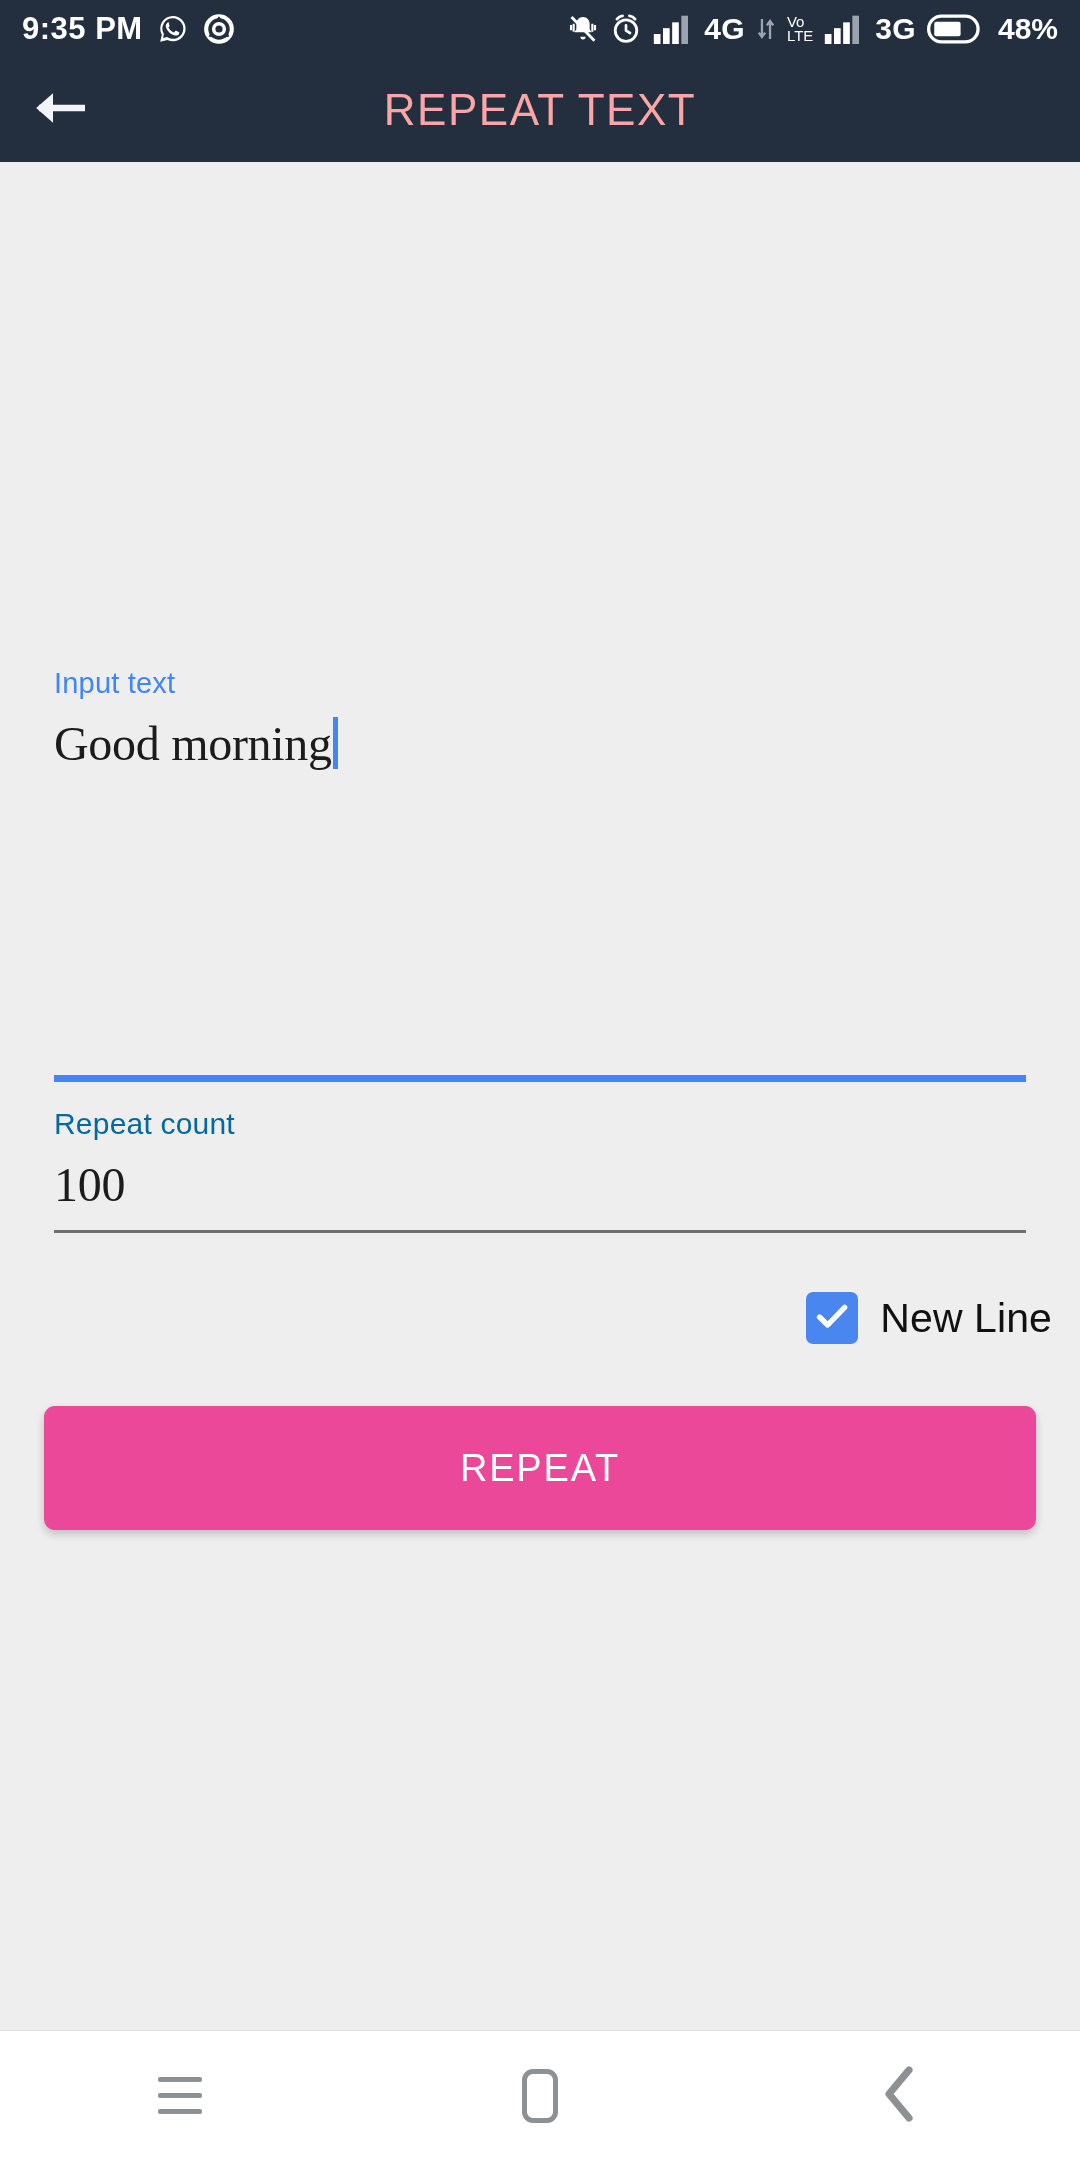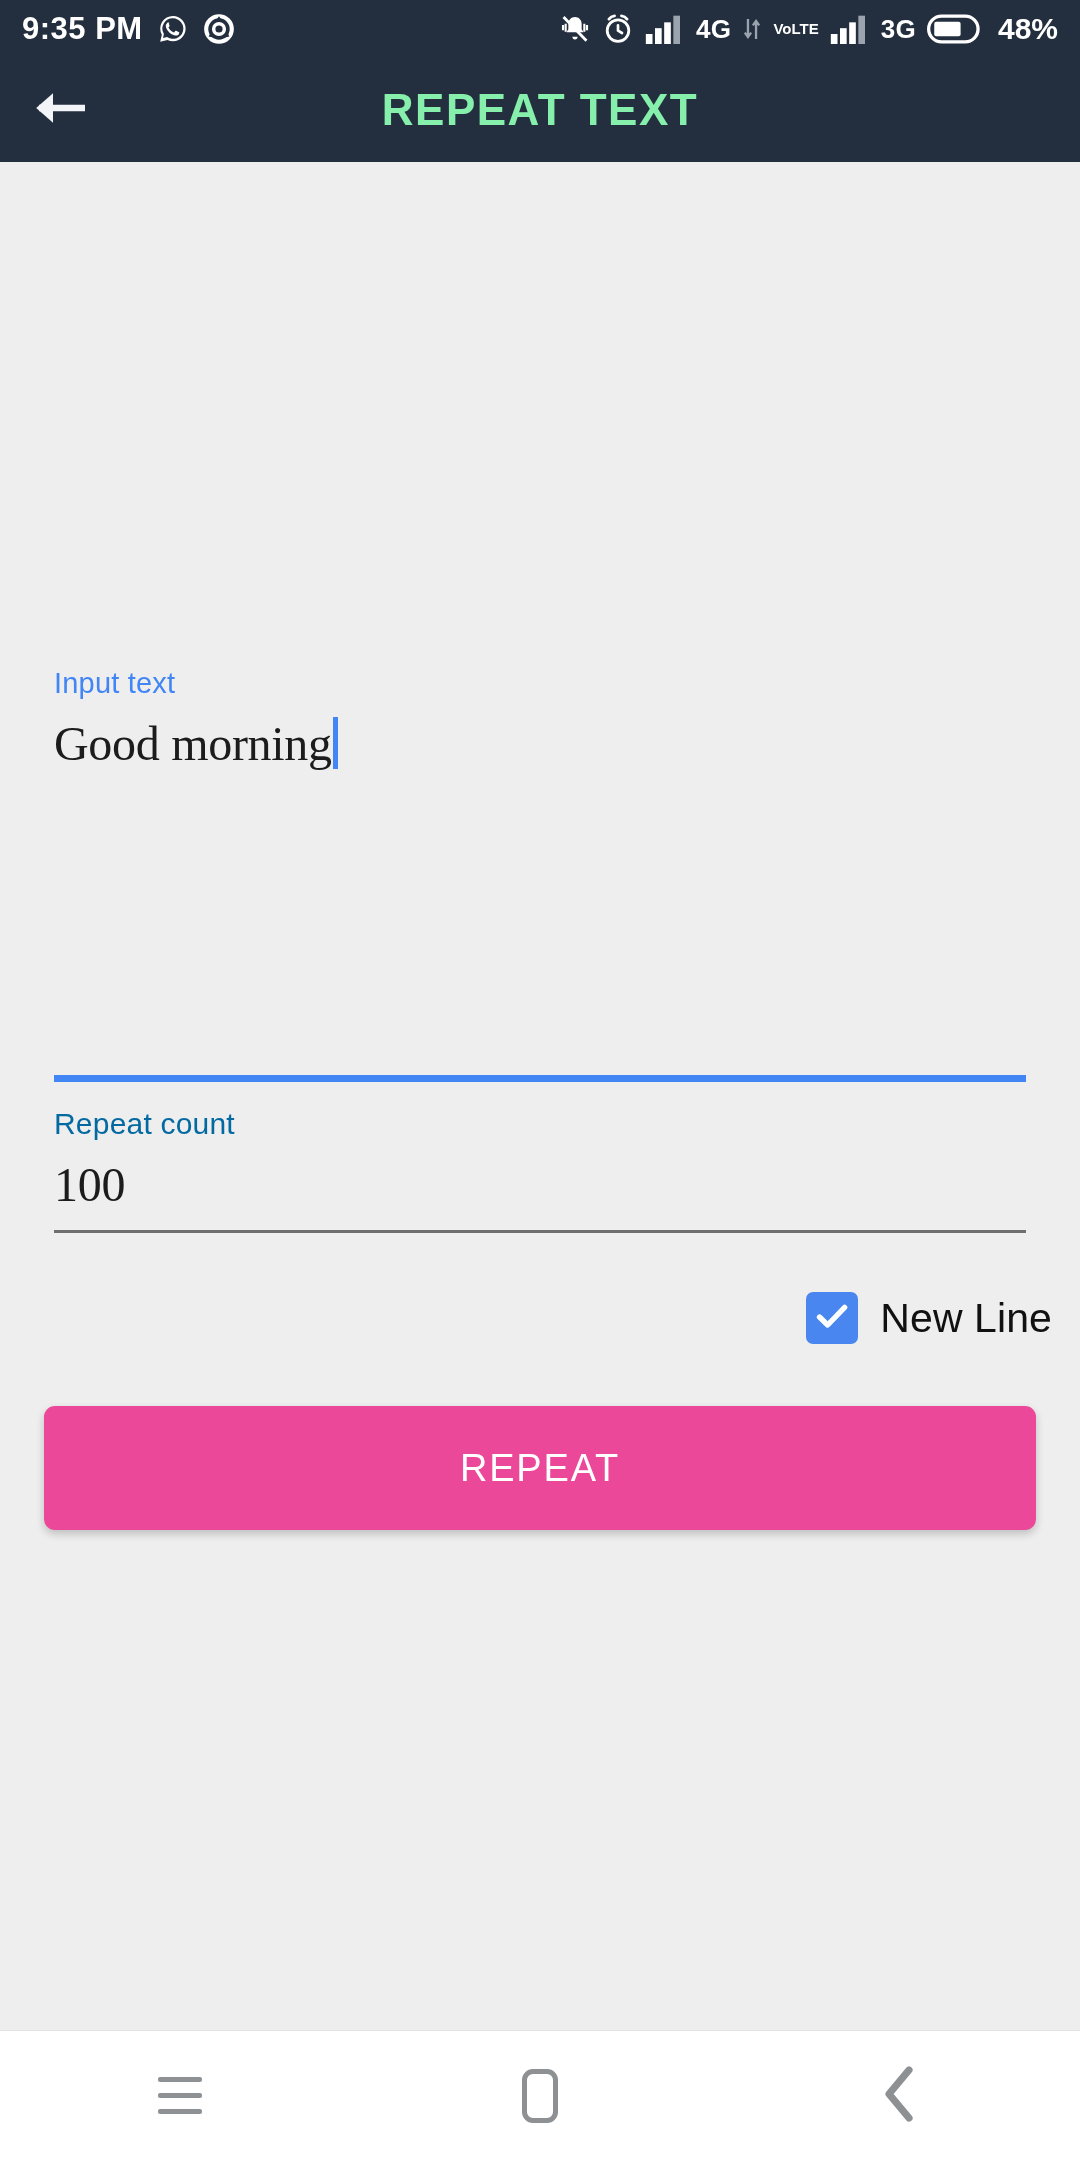--- a/index.html
+++ b/index.html
@@ -16,42 +16,42 @@
     position:absolute; left:0; top:0; width:1080px; height:58px;
     background:#232f3e;
     display:flex; align-items:center;
     padding:0 22px;
     color:#ffffff;
   }
   .status-left{ display:flex; align-items:center; gap:14px; }
   .status-clock{ font-size:31px; font-weight:bold; letter-spacing:0.5px; }
   .status-right{ margin-left:auto; display:flex; align-items:center; gap:11px; }
   .status-icon{ display:flex; align-items:center; }
-  .net-label{ font-size:26px; font-weight:bold; letter-spacing:0.3px; }
+  .net-label{ font-size:30px; font-weight:bold; letter-spacing:0.3px; }
   .volte{
-    display:flex; flex-direction:row; align-items:flex-start;
-    line-height:0.93; font-size:15px; font-weight:bold;
+    display:flex; flex-direction:column; align-items:flex-start;
+    line-height:0.93; font-size:15px; font-weight:normal;
   }
   .batt-pct{ font-size:30px; font-weight:bold; margin-left:4px; }
 
   
   .app-bar{
     position:absolute; left:0; top:58px; width:1080px; height:104px;
     background:#232f3e;
     display:flex; align-items:center;
   }
   .back-btn{
     width:120px; height:104px;
     display:flex; align-items:center; justify-content:center;
     cursor:pointer;
   }
   .app-title{
     position:absolute; left:0; right:0; top:0; height:104px;
     display:flex; align-items:center; justify-content:center;
-    color:#86efac; font-size:44px; font-weight:700; letter-spacing:1.5px;
+    color:#fca5a5; font-size:44px; font-weight:400; letter-spacing:1.5px;
     pointer-events:none;
   }
 
   
   .content{
     position:absolute; left:0; top:162px; width:1080px; height:1868px;
     background:#eeeeee;
   }
 
   .field-input-text{

